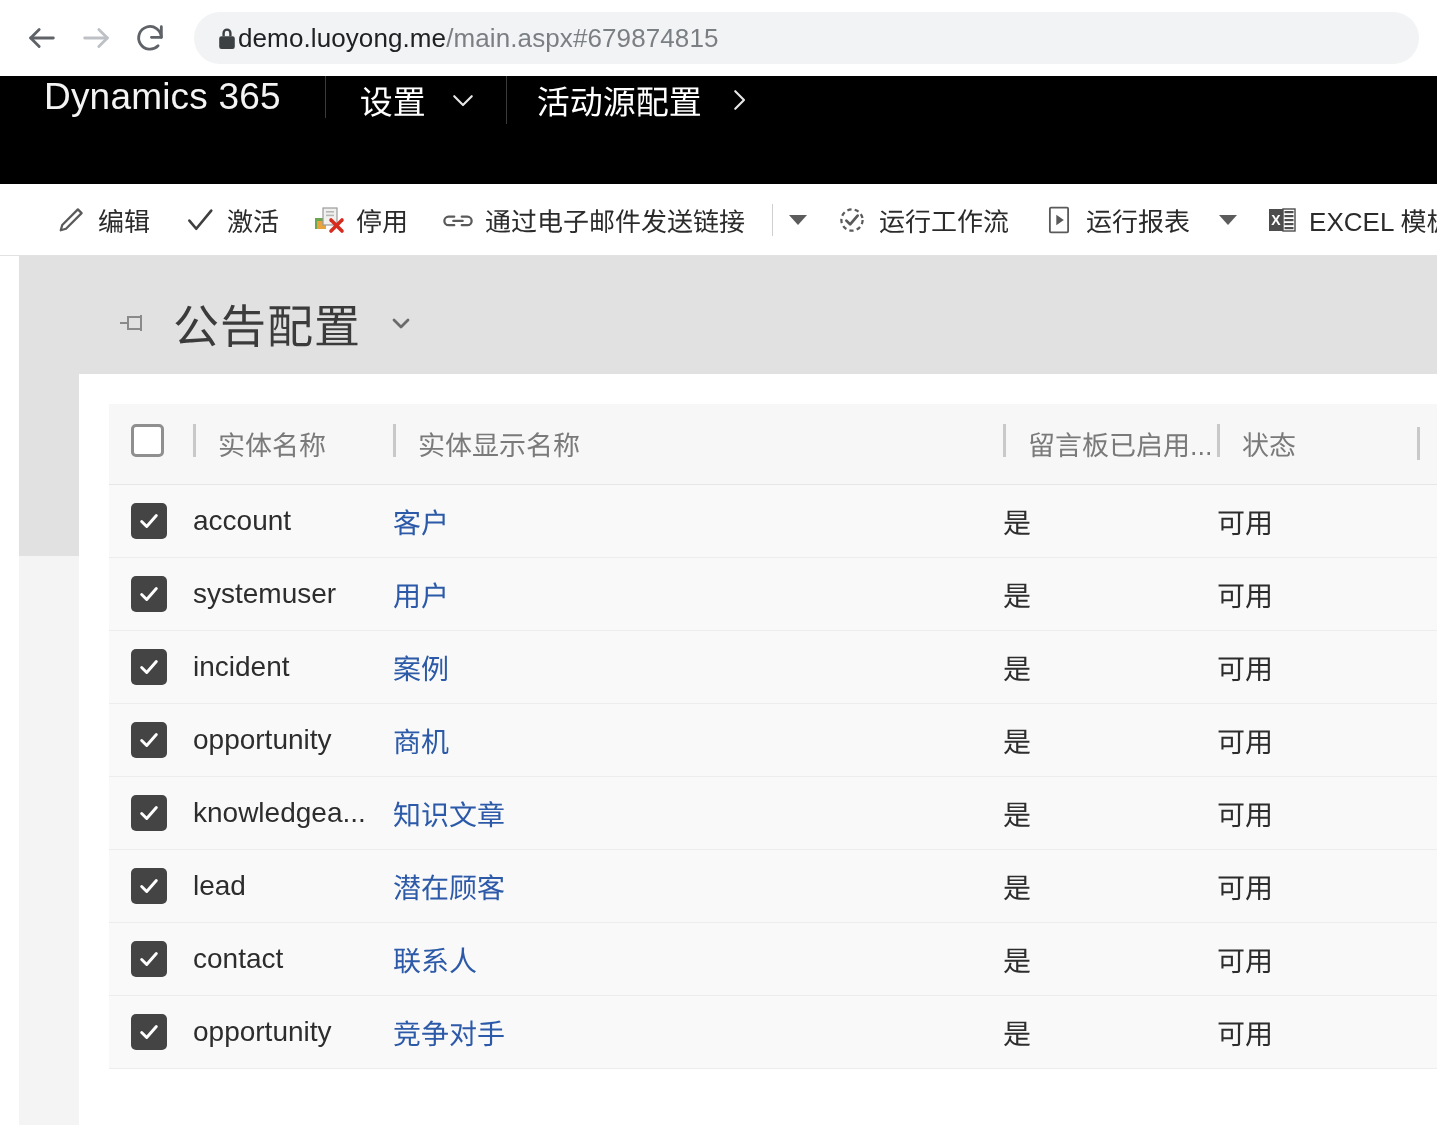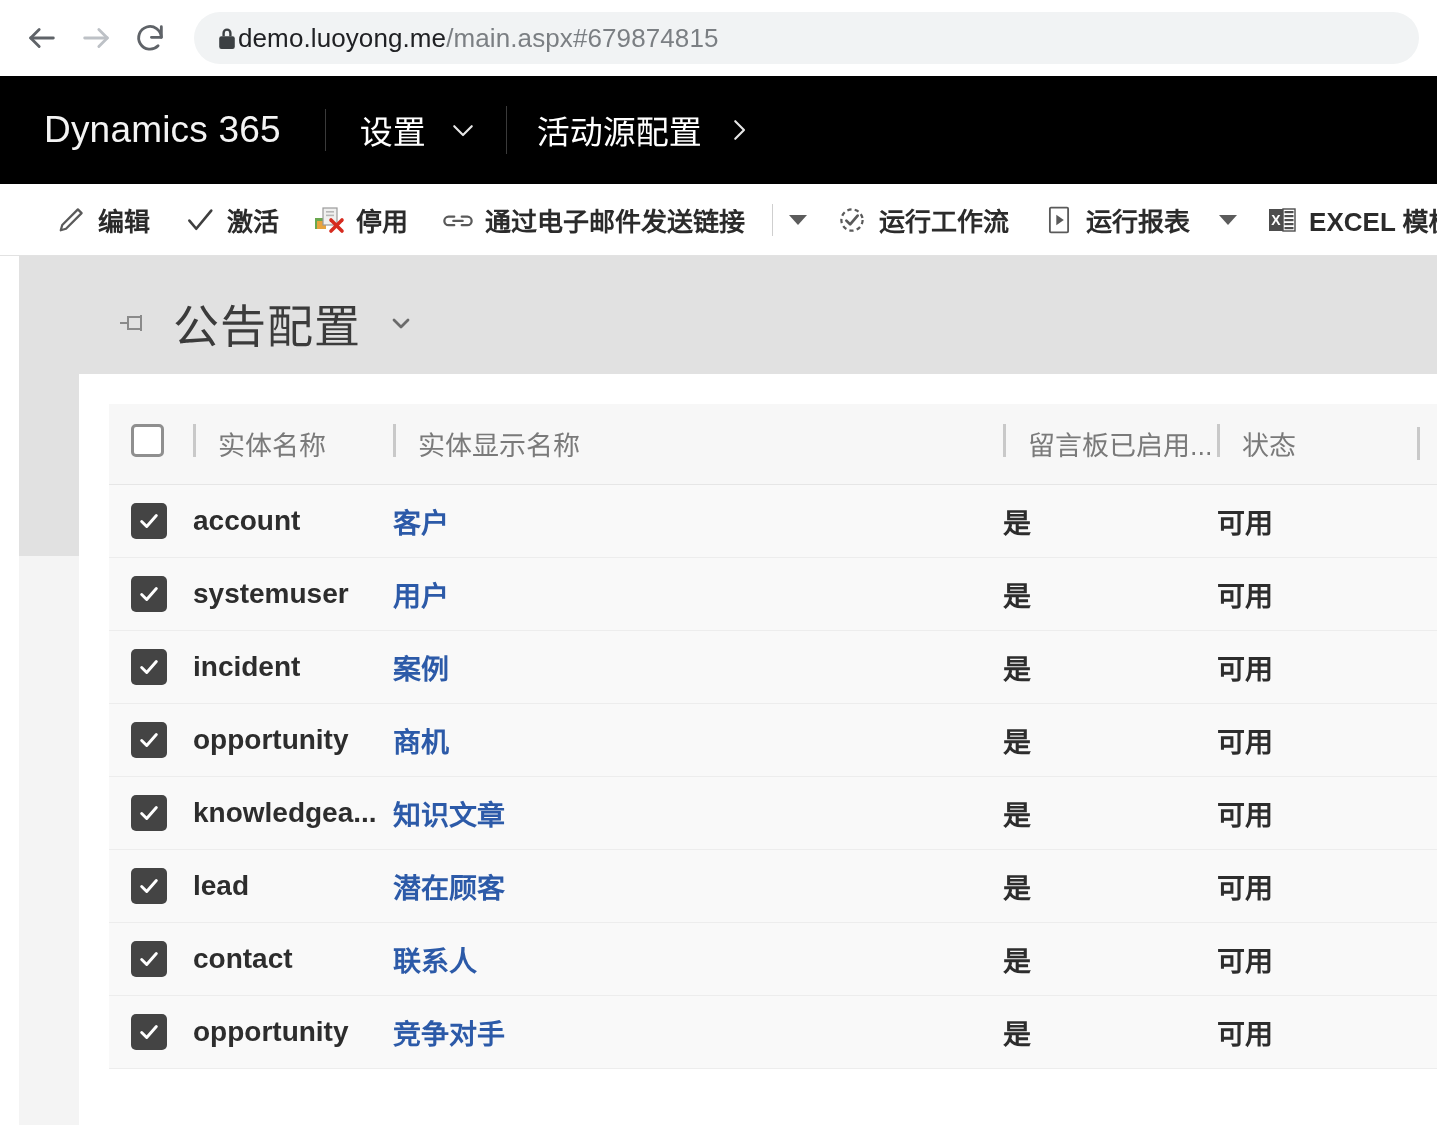--- a/index.html
+++ b/index.html
@@ -54,21 +54,21 @@
     letter-spacing: .1px;
   }
   .url-text .url-domain { color: #202124; }
   .url-text .url-path { color: #7b7f83; }
 
   
   .d365-nav {
     height: 108px;
     background: #000000;
     display: flex;
-    align-items: center;
+    align-items: flex-start;
     color: #ffffff;
   }
   .nav-cell {
     display: flex;
     align-items: center;
     padding: 0 30px;
     gap: 22px;
     border-right: 1px solid #3a3a3a;
     white-space: nowrap;
   }
@@ -101,21 +101,20 @@
     align-items: center;
     gap: 11px;
     padding: 0 17px;
     height: 52px;
     flex: 0 0 auto;
   }
   .cmd-label {
     font-size: 26px;
     color: #2b2b2b;
     white-space: nowrap;
-    font-weight: bold;
   }
   .cmd-icon { display: flex; align-items: center; justify-content: center; width: 32px; height: 32px; flex: 0 0 auto; }
   .caret {
     width: 0; height: 0;
     border-left: 9px solid transparent;
     border-right: 9px solid transparent;
     border-top: 10px solid #5c5c5c;
     margin: 0 12px;
     flex: 0 0 auto;
   }
@@ -208,21 +207,20 @@
     background: #f9f9f9;
   }
   .grid tbody td {
     border-bottom: 1px solid #ededed;
     border-top: 1px solid #ffffff;
     font-size: 28px;
     color: #2d2d2d;
     padding: 0;
     vertical-align: middle;
     white-space: nowrap;
-    font-weight: bold;
   }
   .cell-pad { padding-left: 24px; }
 
   .cb-cell { width: 84px; padding-left: 22px !important; }
   .checkbox-empty {
     width: 33px; height: 33px;
     border: 3px solid #8f8f8f;
     border-radius: 5px;
     background: #ffffff;
     display: inline-block;

